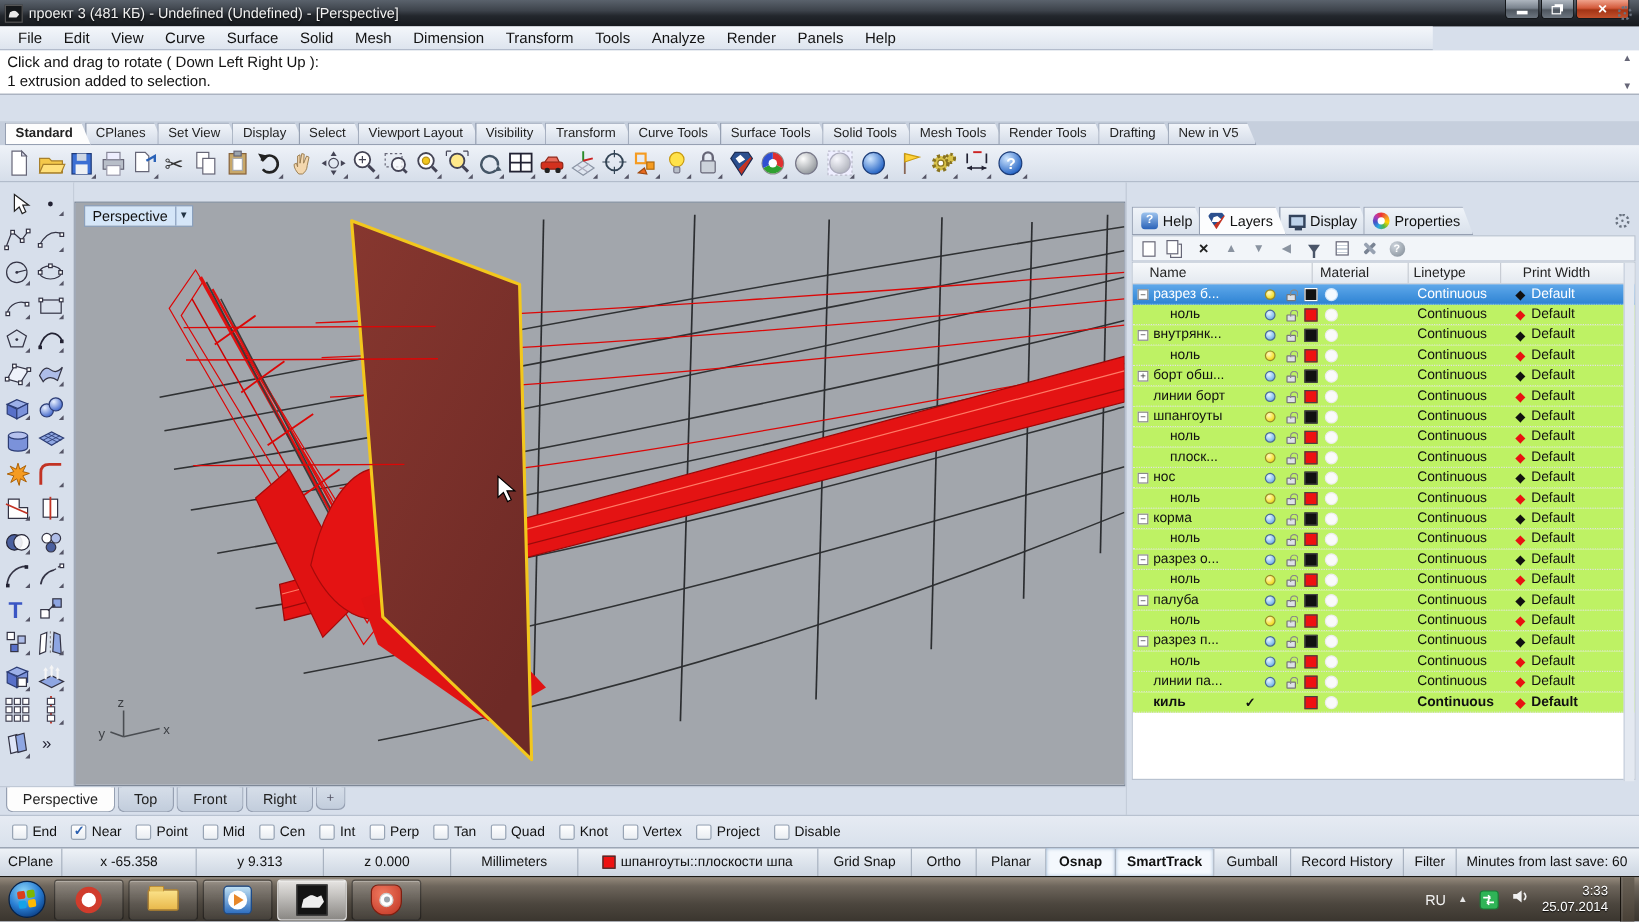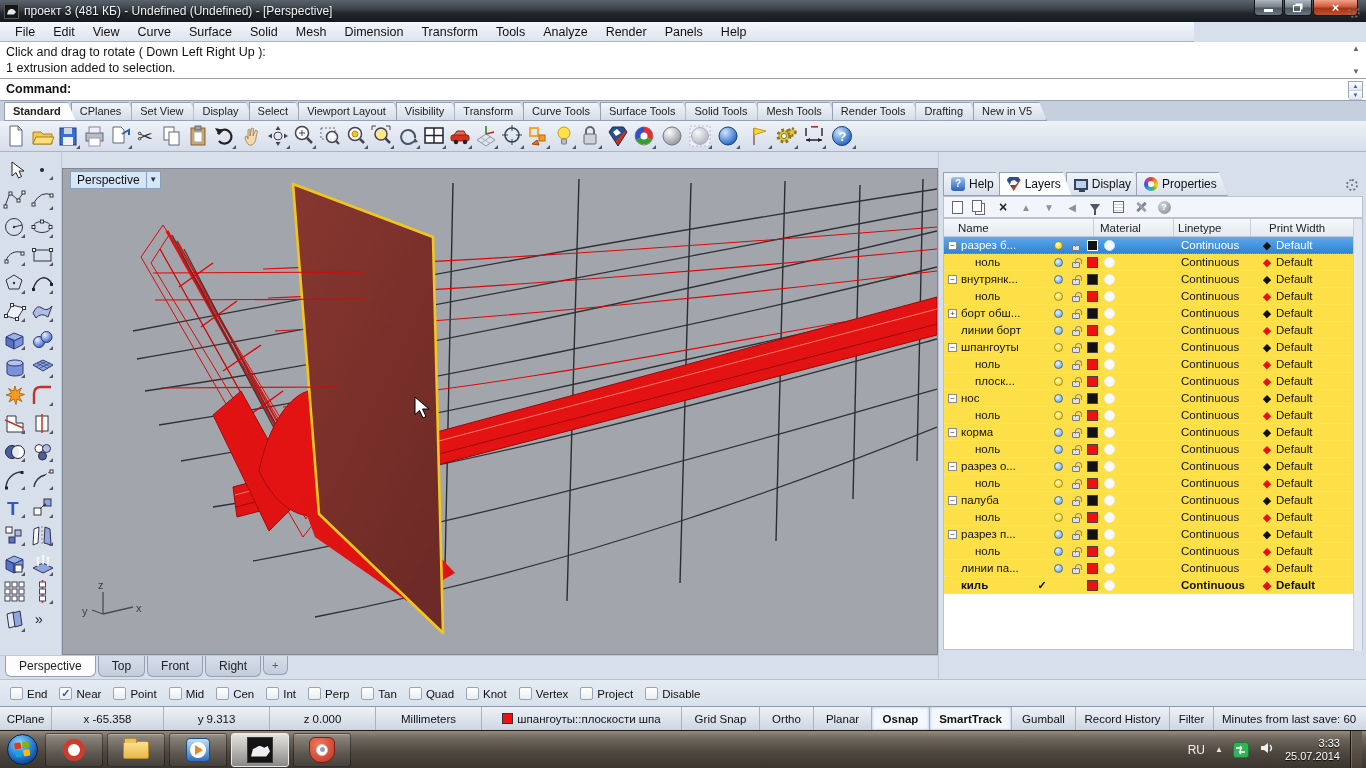--- a/index.html
+++ b/index.html
@@ -92,21 +92,21 @@
 .ico-qball { width:13px; height:13px; border-radius:50%; background:radial-gradient(circle at 35% 30%,#cfd6de,#7d8792); color:#fff; font-size:9px; font-weight:bold; text-align:center; line-height:13px; }
 
 #ltable { position:absolute; left:4px; top:66px; width:420px; height:432px; background:#fff; border:1px solid #b8c2d0; }
 #lhead { display:flex; height:18px; background:linear-gradient(#f7f9fb,#e4e9f0); border-bottom:1px solid #c2cad6; font-size:11.5px; color:#222; }
 #lhead span { border-right:1px solid #c8ccd4; display:flex; align-items:center; }
 #lhead .h0 { width:150px; padding-left:14px; }
 #lhead .h1 { width:80px; padding-left:6px; }
 #lhead .h2 { width:77px; padding-left:4px; }
 #lhead .h3 { flex:1; padding-left:18px; }
 #lrows { position:relative; }
-.lrow { display:flex; align-items:center; height:17px; border-bottom:1px dotted #e2e2e2; font-size:11.5px; color:#111; background:#fde047; }
+.lrow { display:flex; align-items:center; height:17px; border-bottom:1px dotted #e2e2e2; font-size:11.5px; color:#111; background:#bef264; }
 .lrow.sel { background:linear-gradient(180deg,#5fa8ea,#2f84d4); color:#fff; border-bottom-color:#2f84d4; }
 .lrow.cur { font-weight:bold; }
 .lexp { width:17px; display:flex; justify-content:center; flex:none; }
 .lexp.ind { margin-left:14px; }
 .expbox { width:9px; height:9px; border:1px solid #8a8a8a; background:#fff; color:#333; font-size:8px; line-height:7px; text-align:center; }
 .lname { flex:1; overflow:hidden; white-space:nowrap; }
 .lcur { width:16px; flex:none; text-align:center; font-size:11px; }
 .lbulb,.llock,.lsw { width:17px; flex:none; display:flex; justify-content:center; }
 .bulb { width:9px; height:9px; border-radius:50%; border:1px solid #9a8a28; }
 .bulb.yellow { background:radial-gradient(circle at 35% 30%,#fff8c8,#f6e23c 60%,#d8ba0c); }
@@ -207,27 +207,20 @@
 
   <div id="cmdhist">
     <div class="l1">Click and drag to rotate ( Down  Left  Right  Up ):</div>
     <div class="l2">1 extrusion added to selection.</div>
     <div id="histscroll">
       <span>▲</span>
       <span>▼</span>
     </div>
   </div>
 
-  <div id="cmdline">
-    <span class="prompt">Command:</span>
-    <div id="spinner">
-        <span>▲</span>
-        <span>▼</span>
-      </div>
-  </div>
 
   <div id="tabrow">
       <div class="ttab active">Standard</div>
       <div class="ttab">CPlanes</div>
       <div class="ttab">Set View</div>
       <div class="ttab">Display</div>
       <div class="ttab">Select</div>
       <div class="ttab">Viewport Layout</div>
       <div class="ttab">Visibility</div>
       <div class="ttab">Transform</div>

